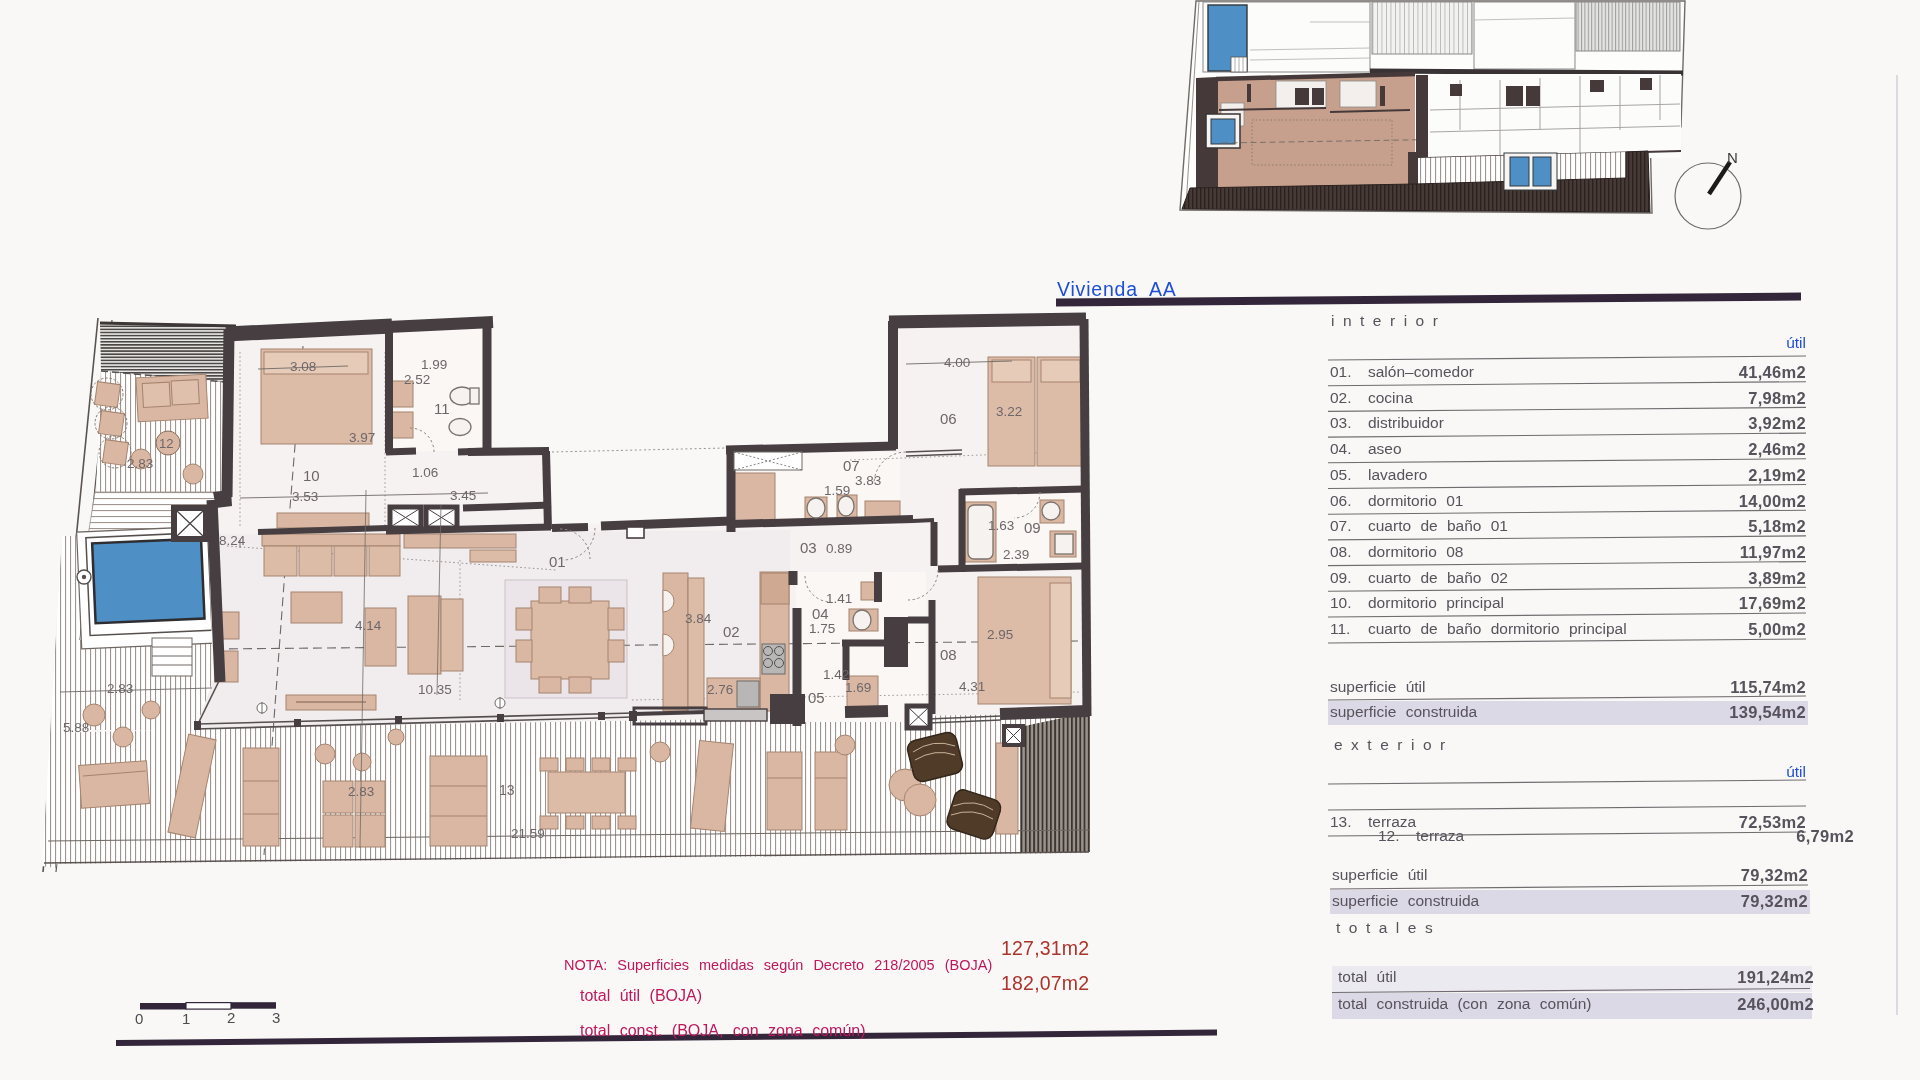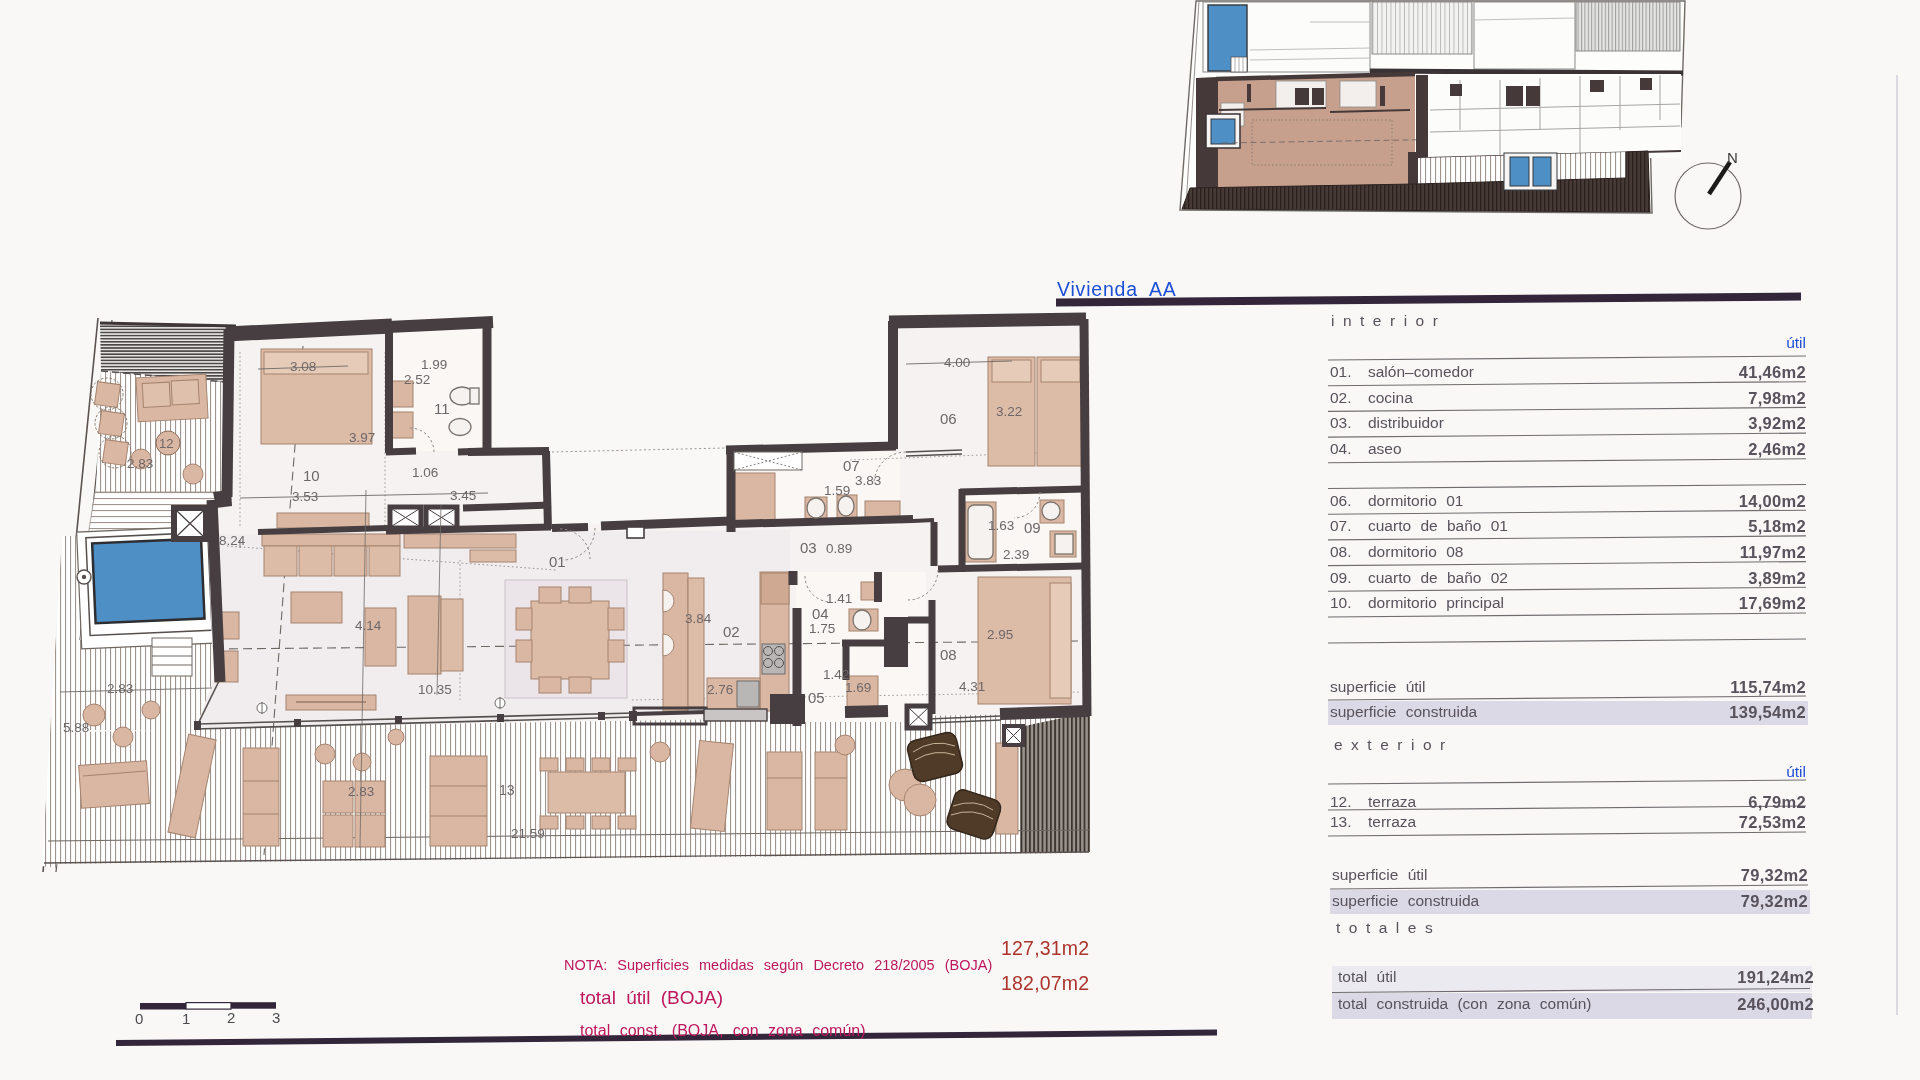--- a/index.html
+++ b/index.html
@@ -558,45 +558,47 @@
 
 <div class="t" style="left:1057px;top:278px;font-size:19.5px;letter-spacing:0.8px;word-spacing:6px;">Vivienda AA</div>
 
 <div class="t hd" style="left:1331px;top:312px;">interior</div>
 <div class="t" style="left:1700px;top:334px;width:106px;text-align:right;font-size:15.5px;">útil</div>
 
 <div class="row" style="top:363px;"><span class="num">01.</span><span class="lab">salón–comedor</span><span class="val">41,46m2</span></div>
 <div class="row" style="top:388.7px;"><span class="num">02.</span><span class="lab">cocina</span><span class="val">7,98m2</span></div>
 <div class="row" style="top:414.4px;"><span class="num">03.</span><span class="lab">distribuidor</span><span class="val">3,92m2</span></div>
 <div class="row" style="top:440.1px;"><span class="num">04.</span><span class="lab">aseo</span><span class="val">2,46m2</span></div>
+<div class="row" style="top:465.8px;"><span class="num">05.</span><span class="lab">lavadero</span><span class="val">2,19m2</span></div>
 <div class="row" style="top:491.5px;"><span class="num">06.</span><span class="lab">dormitorio 01</span><span class="val">14,00m2</span></div>
 <div class="row" style="top:517.2px;"><span class="num">07.</span><span class="lab">cuarto de baño 01</span><span class="val">5,18m2</span></div>
 <div class="row" style="top:542.9px;"><span class="num">08.</span><span class="lab">dormitorio 08</span><span class="val">11,97m2</span></div>
 <div class="row" style="top:568.6px;"><span class="num">09.</span><span class="lab">cuarto de baño 02</span><span class="val">3,89m2</span></div>
 <div class="row" style="top:594.3px;"><span class="num">10.</span><span class="lab">dormitorio principal</span><span class="val">17,69m2</span></div>
+<div class="row" style="top:620px;"><span class="num">11.</span><span class="lab">cuarto de baño dormitorio principal</span><span class="val">5,00m2</span></div>
 
 <div class="row" style="top:678px;"><span class="lab">superficie útil</span><span class="val">115,74m2</span></div>
 <div class="row" style="top:703px;"><span class="lab">superficie construida</span><span class="val">139,54m2</span></div>
 
 <div class="t hd" style="left:1334px;top:736px;">exterior</div>
 <div class="t" style="left:1700px;top:763px;width:106px;text-align:right;font-size:15.5px;">útil</div>
 
-<div class="row" style="top:793px;"><span class="num">12.</span><span class="lab">terraza</span><span class="val">6,79m2</span></div>
+<div class="row" style="top:827px;margin-left:48px;"><span class="num">12.</span><span class="lab">terraza</span><span class="val">6,79m2</span></div>
 <div class="row" style="top:813px;"><span class="num">13.</span><span class="lab">terraza</span><span class="val">72,53m2</span></div>
 
 <div class="row" style="top:866px;left:1332px;"><span class="lab">superficie útil</span><span class="val">79,32m2</span></div>
 <div class="row" style="top:892px;left:1332px;"><span class="lab">superficie construida</span><span class="val">79,32m2</span></div>
 
 <div class="t hd" style="left:1336px;top:919px;">totales</div>
 
 <div class="row" style="top:968px;left:1338px;"><span class="lab">total útil</span><span class="val">191,24m2</span></div>
 <div class="row" style="top:995px;left:1338px;"><span class="lab">total construida (con zona común)</span><span class="val">246,00m2</span></div>
 
 <div class="t sm" style="left:564px;top:913px;font-size:14.5px;word-spacing:6px;">NOTA: Superficies medidas según Decreto 218/2005 (BOJA)</div>
-<div class="t sm" style="left:580px;top:943px;font-size:19px;">total útil (BOJA)</div>
+<div class="t sm" style="left:580px;top:943px;font-size:16px;">total útil (BOJA)</div>
 <div class="t red" style="left:1001px;top:937px;text-align:center;">127,31m2</div>
 <div class="t sm" style="left:580px;top:978px;font-size:16px;">total const. (BOJA, con zona común)</div>
 <div class="t red" style="left:1001px;top:972px;">182,07m2</div>
 
 <div class="t" style="left:135px;top:1010px;font-size:15px;color:#4c4c50;">0</div>
 <div class="t" style="left:182px;top:1010px;font-size:15px;color:#4c4c50;">1</div>
 <div class="t" style="left:227px;top:1009px;font-size:15px;color:#4c4c50;">2</div>
 <div class="t" style="left:272px;top:1009px;font-size:15px;color:#4c4c50;">3</div>
 </div>
 </body></html>

